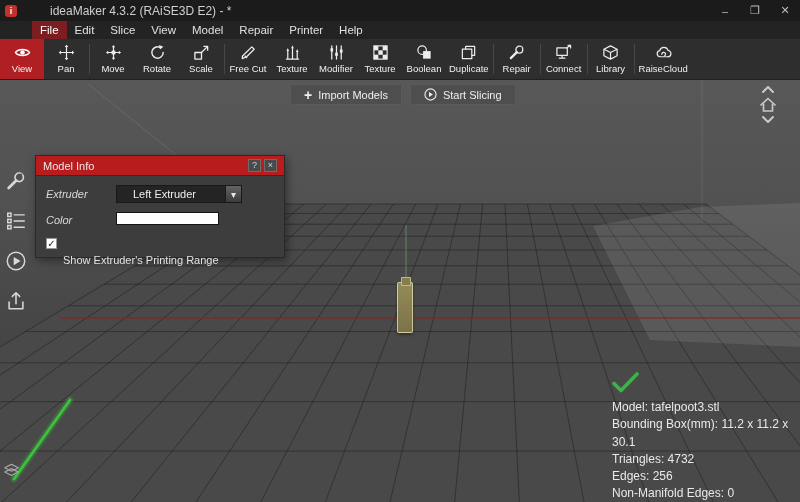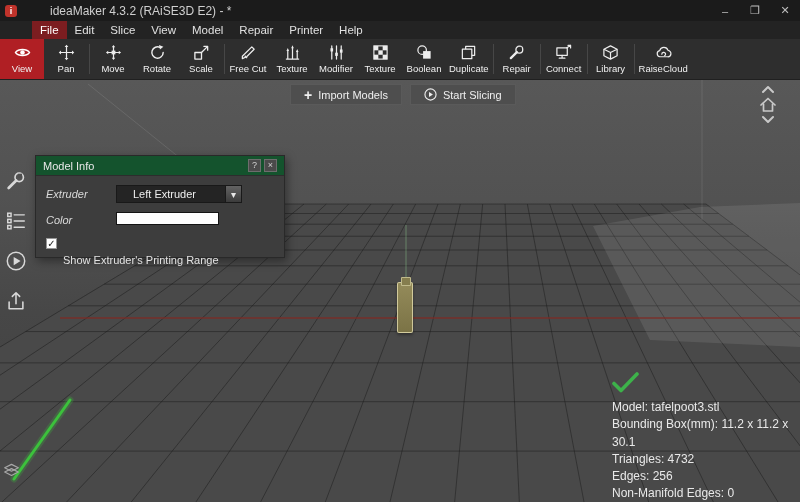--- a/index.html
+++ b/index.html
@@ -50,21 +50,21 @@
   .act-btn svg { width:13px; height:13px; display:block; }
 
   
   .left-tools { position:absolute; left:3px; top:88px; display:flex; flex-direction:column; gap:14px; }
   .side-btn { width:26px; height:26px; display:flex; align-items:center; justify-content:center; }
   .side-btn svg { width:22px; height:22px; display:block; }
 
   
   .mi-panel { position:absolute; left:35px; top:75px; width:250px; height:103px;
     background:#3d3d3d; border:1px solid #292929; box-shadow:2px 3px 9px rgba(0,0,0,.4); }
-  .mi-title { height:20px; background:#14532d; display:flex; align-items:center; padding:0 7px;
+  .mi-title { height:20px; background:#b91c1c; display:flex; align-items:center; padding:0 7px;
     font-size:11px; color:#e8e8e8; border-bottom:1px solid #2d2d2d; }
   .mi-btns { margin-left:auto; display:flex; gap:3px; }
   .mi-sq { width:13px; height:13px; border:1px solid #6d6d6d; background:#4a4a4a; color:#d2d2d2;
     font-size:9px; line-height:11px; text-align:center; }
   .mi-label { position:absolute; left:10px; font-size:11px; color:#dadada;font-style:italic; }
   .mi-select { position:absolute; left:80px; top:29px; width:126px; height:18px; background:#242424;
     border:1px solid #191919; color:#eeeeee; font-size:11px; display:flex; align-items:center; }
   .mi-select .val { padding-left:16px; }
   .sel-arrow { margin-left:auto; width:16px; height:100%; background:linear-gradient(#636363,#3c3c3c);
     border-left:1px solid #191919; display:flex; align-items:center; justify-content:center;

